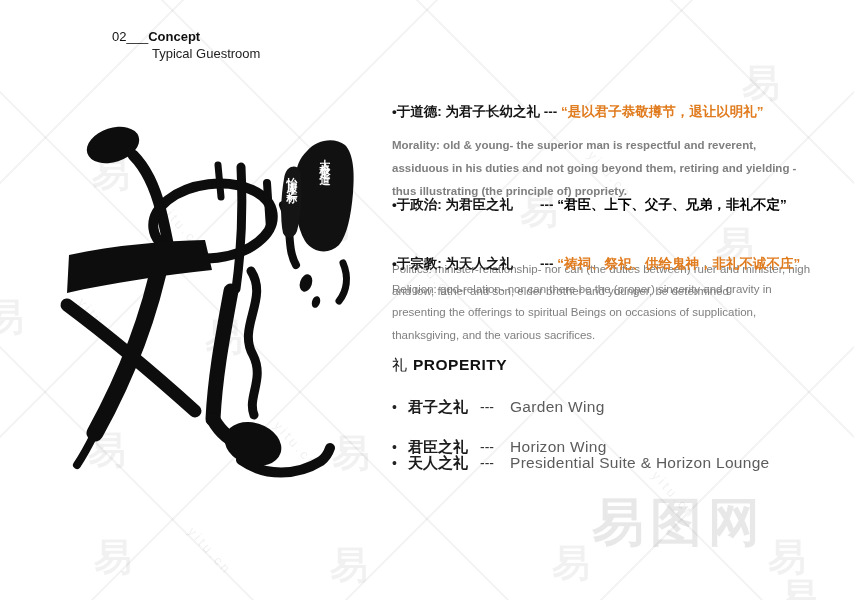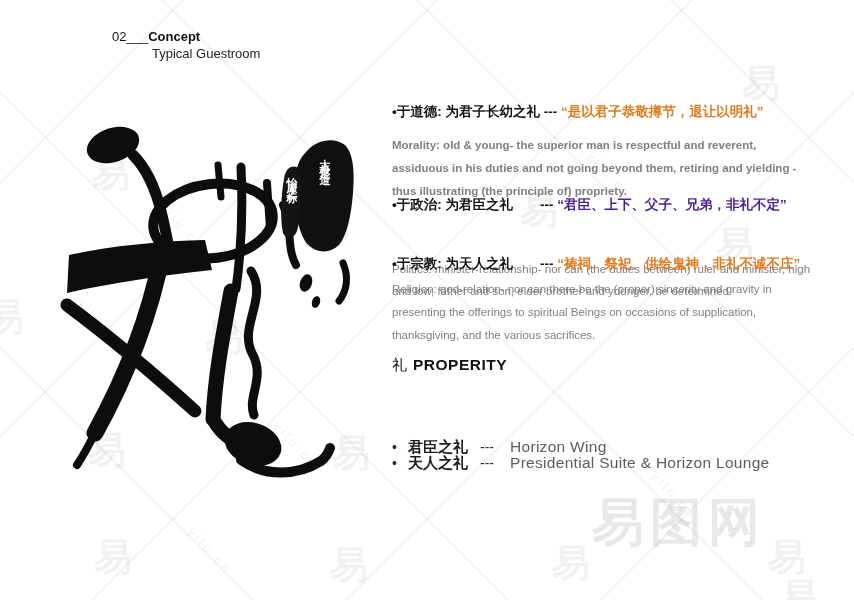--- a/index.html
+++ b/index.html
@@ -130,33 +130,36 @@
 
   <div class="rcol">
 
 
     <p class="cn-line cn1">
       <span>•于道德: 为君子长幼之礼 --- </span><span class="q" style="color:#E07B1E">“是以君子恭敬撙节，退让以明礼”</span>
     </p>
     <p class="en-para p1">Morality: old &amp; young- the superior man is respectful and reverent, assiduous in his duties and not going beyond them, retiring and yielding - thus illustrating (the principle of) propriety.</p>
 
     <p class="cn-line cn2">
-      <span>•于政治: 为君臣之礼　　--- </span><span class="q" style="color:#4c1d95">“君臣、上下、父子、兄弟，非礼不定”</span>
+      <span>•于政治: 为君臣之礼　　--- </span><span class="q" style="color:#000000">“君臣、上下、父子、兄弟，非礼不定”</span>
     </p>
     <p class="en-para p2">Politics: minister-relationship- nor can (the duties between) ruler and minister, high and low, father and son, elder brother and younger, be determined</p>
 
     <p class="cn-line cn3">
       <span>•于宗教: 为天人之礼　　--- </span><span class="q" style="color:#E07B1E">“祷祠、祭祀、供给鬼神，非礼不诚不庄”</span>
     </p>
     <p class="en-para p3">Religion: god-relation- nor can there be the (proper) sincerity and gravity in presenting the offerings to spiritual Beings on occasions of supplication, thanksgiving, and the various sacrifices.</p>
 
     <div class="prop-head">
       <span class="li">礼</span><span class="en">PROPERITY</span>
     </div>
 
+    <div class="prop-row r1">
+      <span class="pb">•</span><span class="pcn">君子之礼</span><span class="pd">---</span><span class="pen">Garden Wing</span>
+    </div>
     <div class="prop-row r2">
       <span class="pb">•</span><span class="pcn">君臣之礼</span><span class="pd">---</span><span class="pen">Horizon Wing</span>
     </div>
     <div class="prop-row r3">
       <span class="pb">•</span><span class="pcn">天人之礼</span><span class="pd">---</span><span class="pen">Presidential  Suite &amp; Horizon Lounge</span>
     </div>
 
   </div>
 </div>
 

